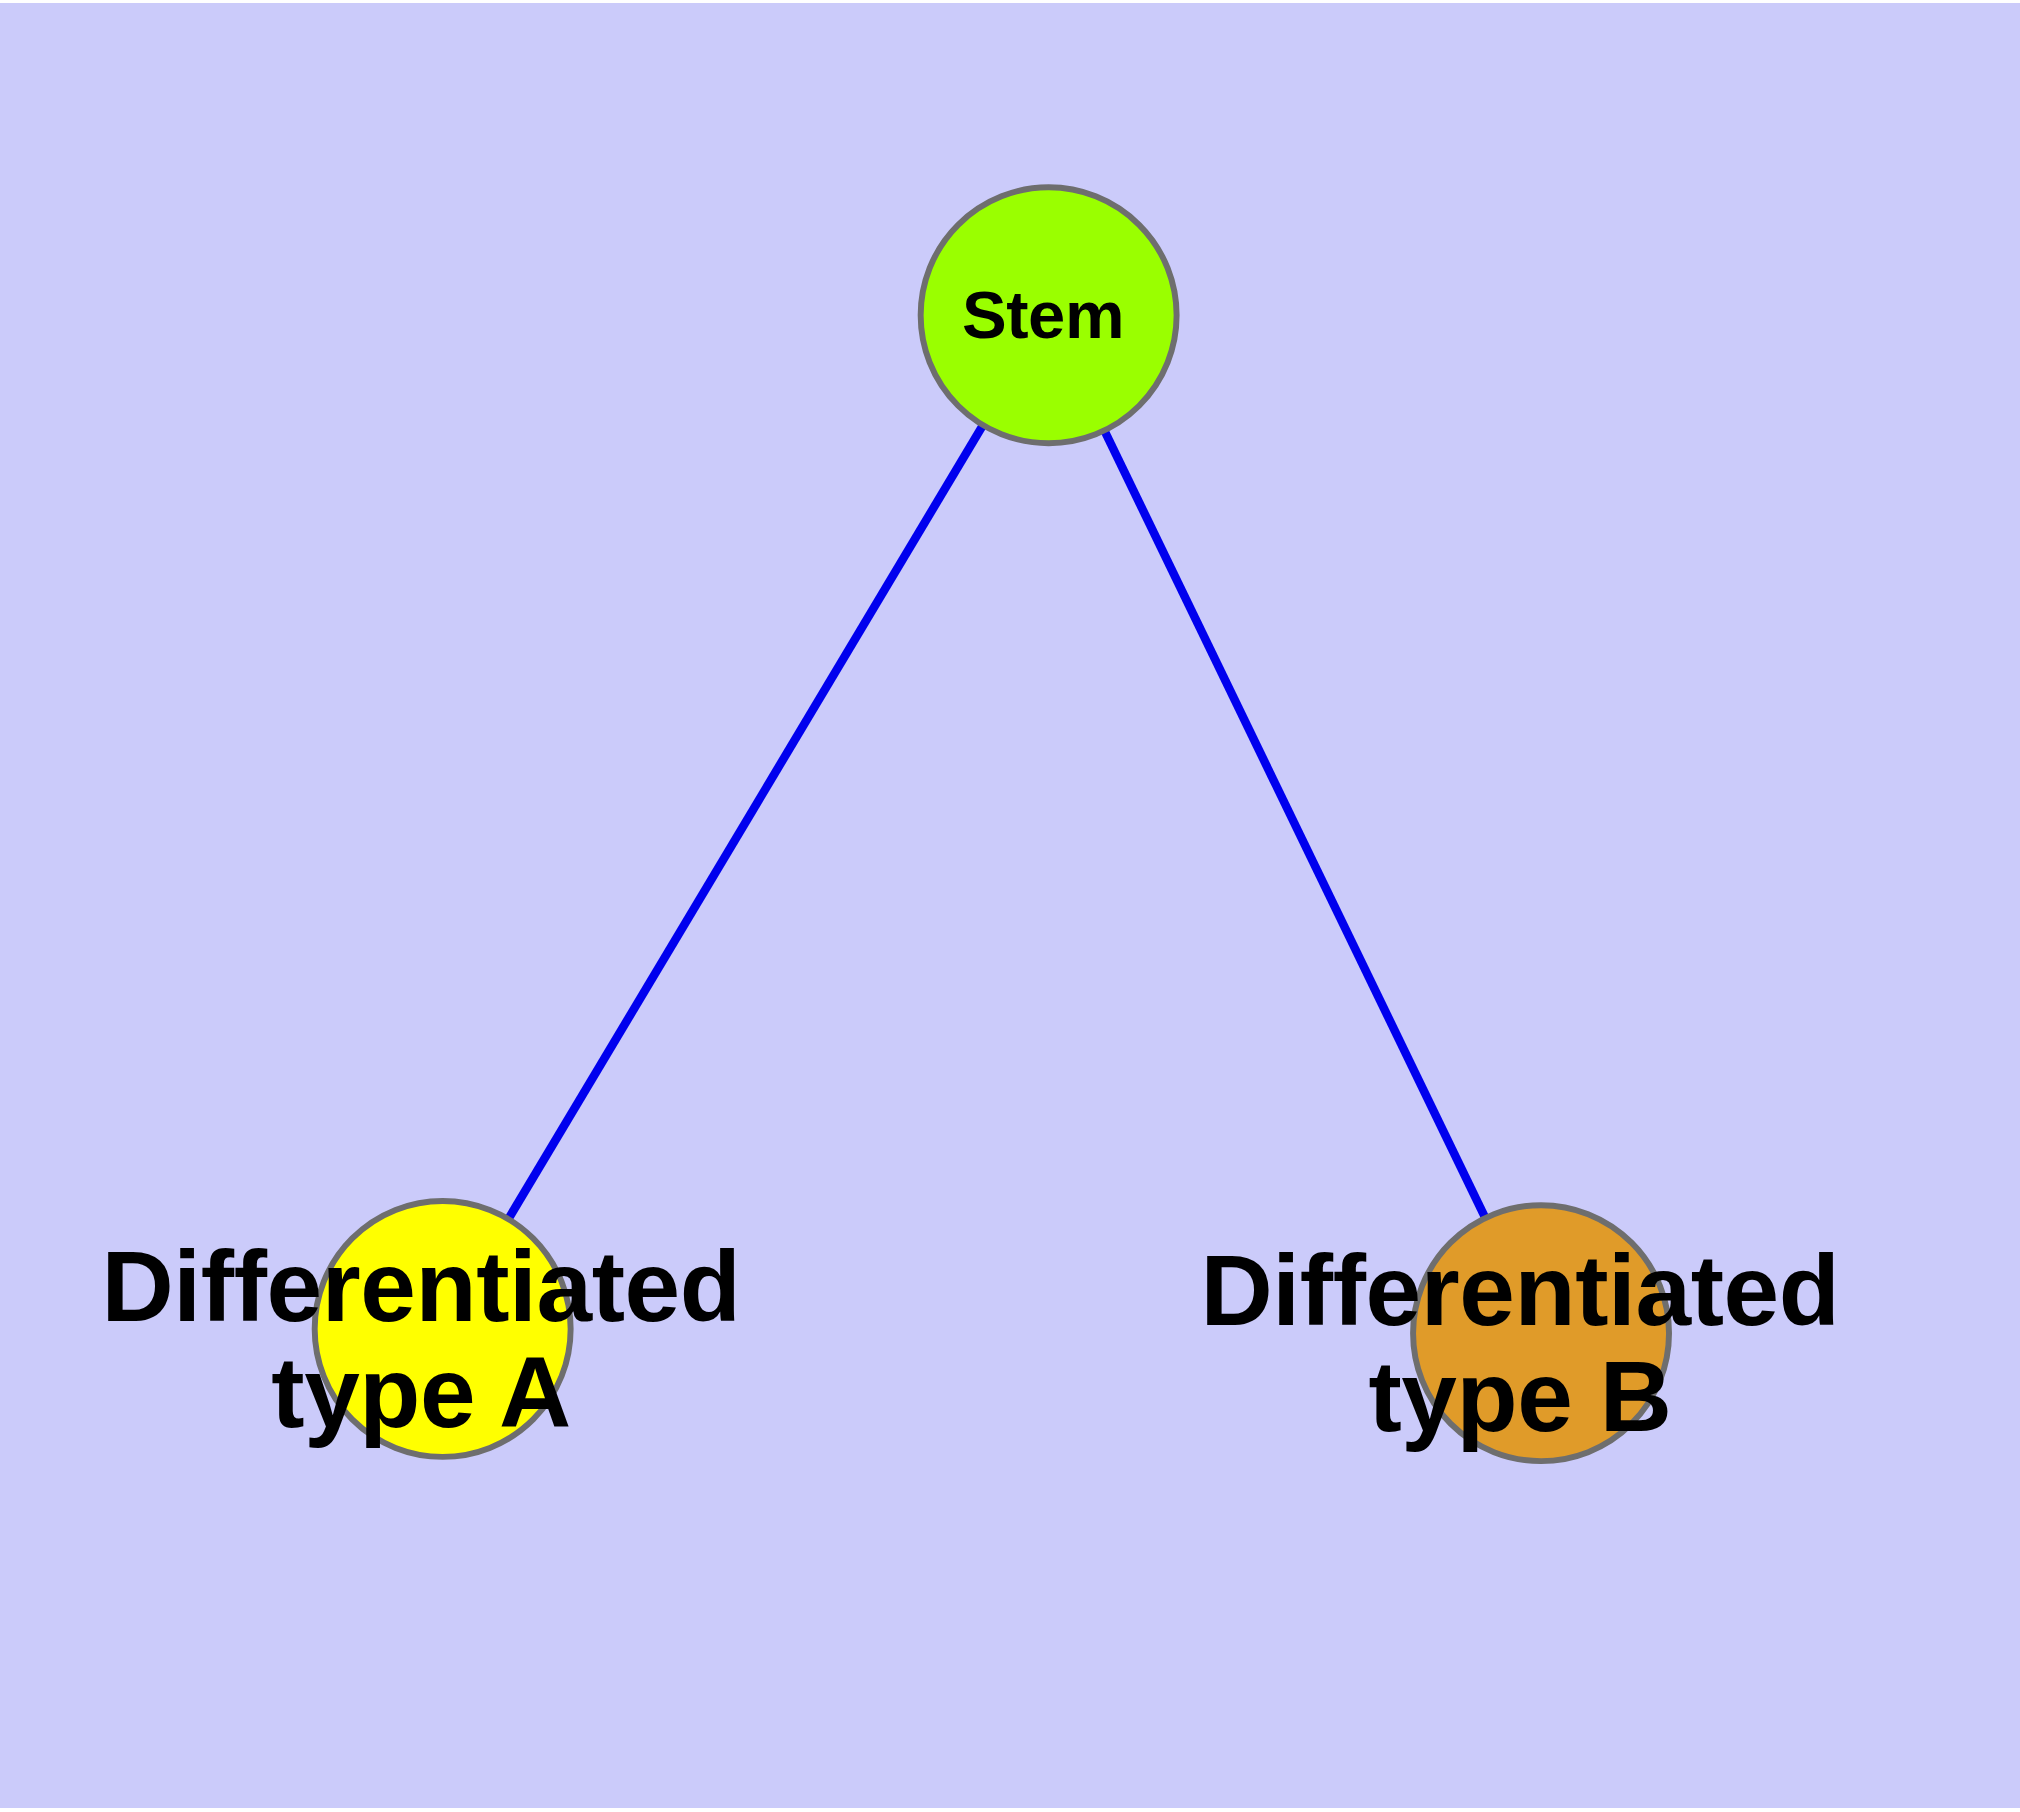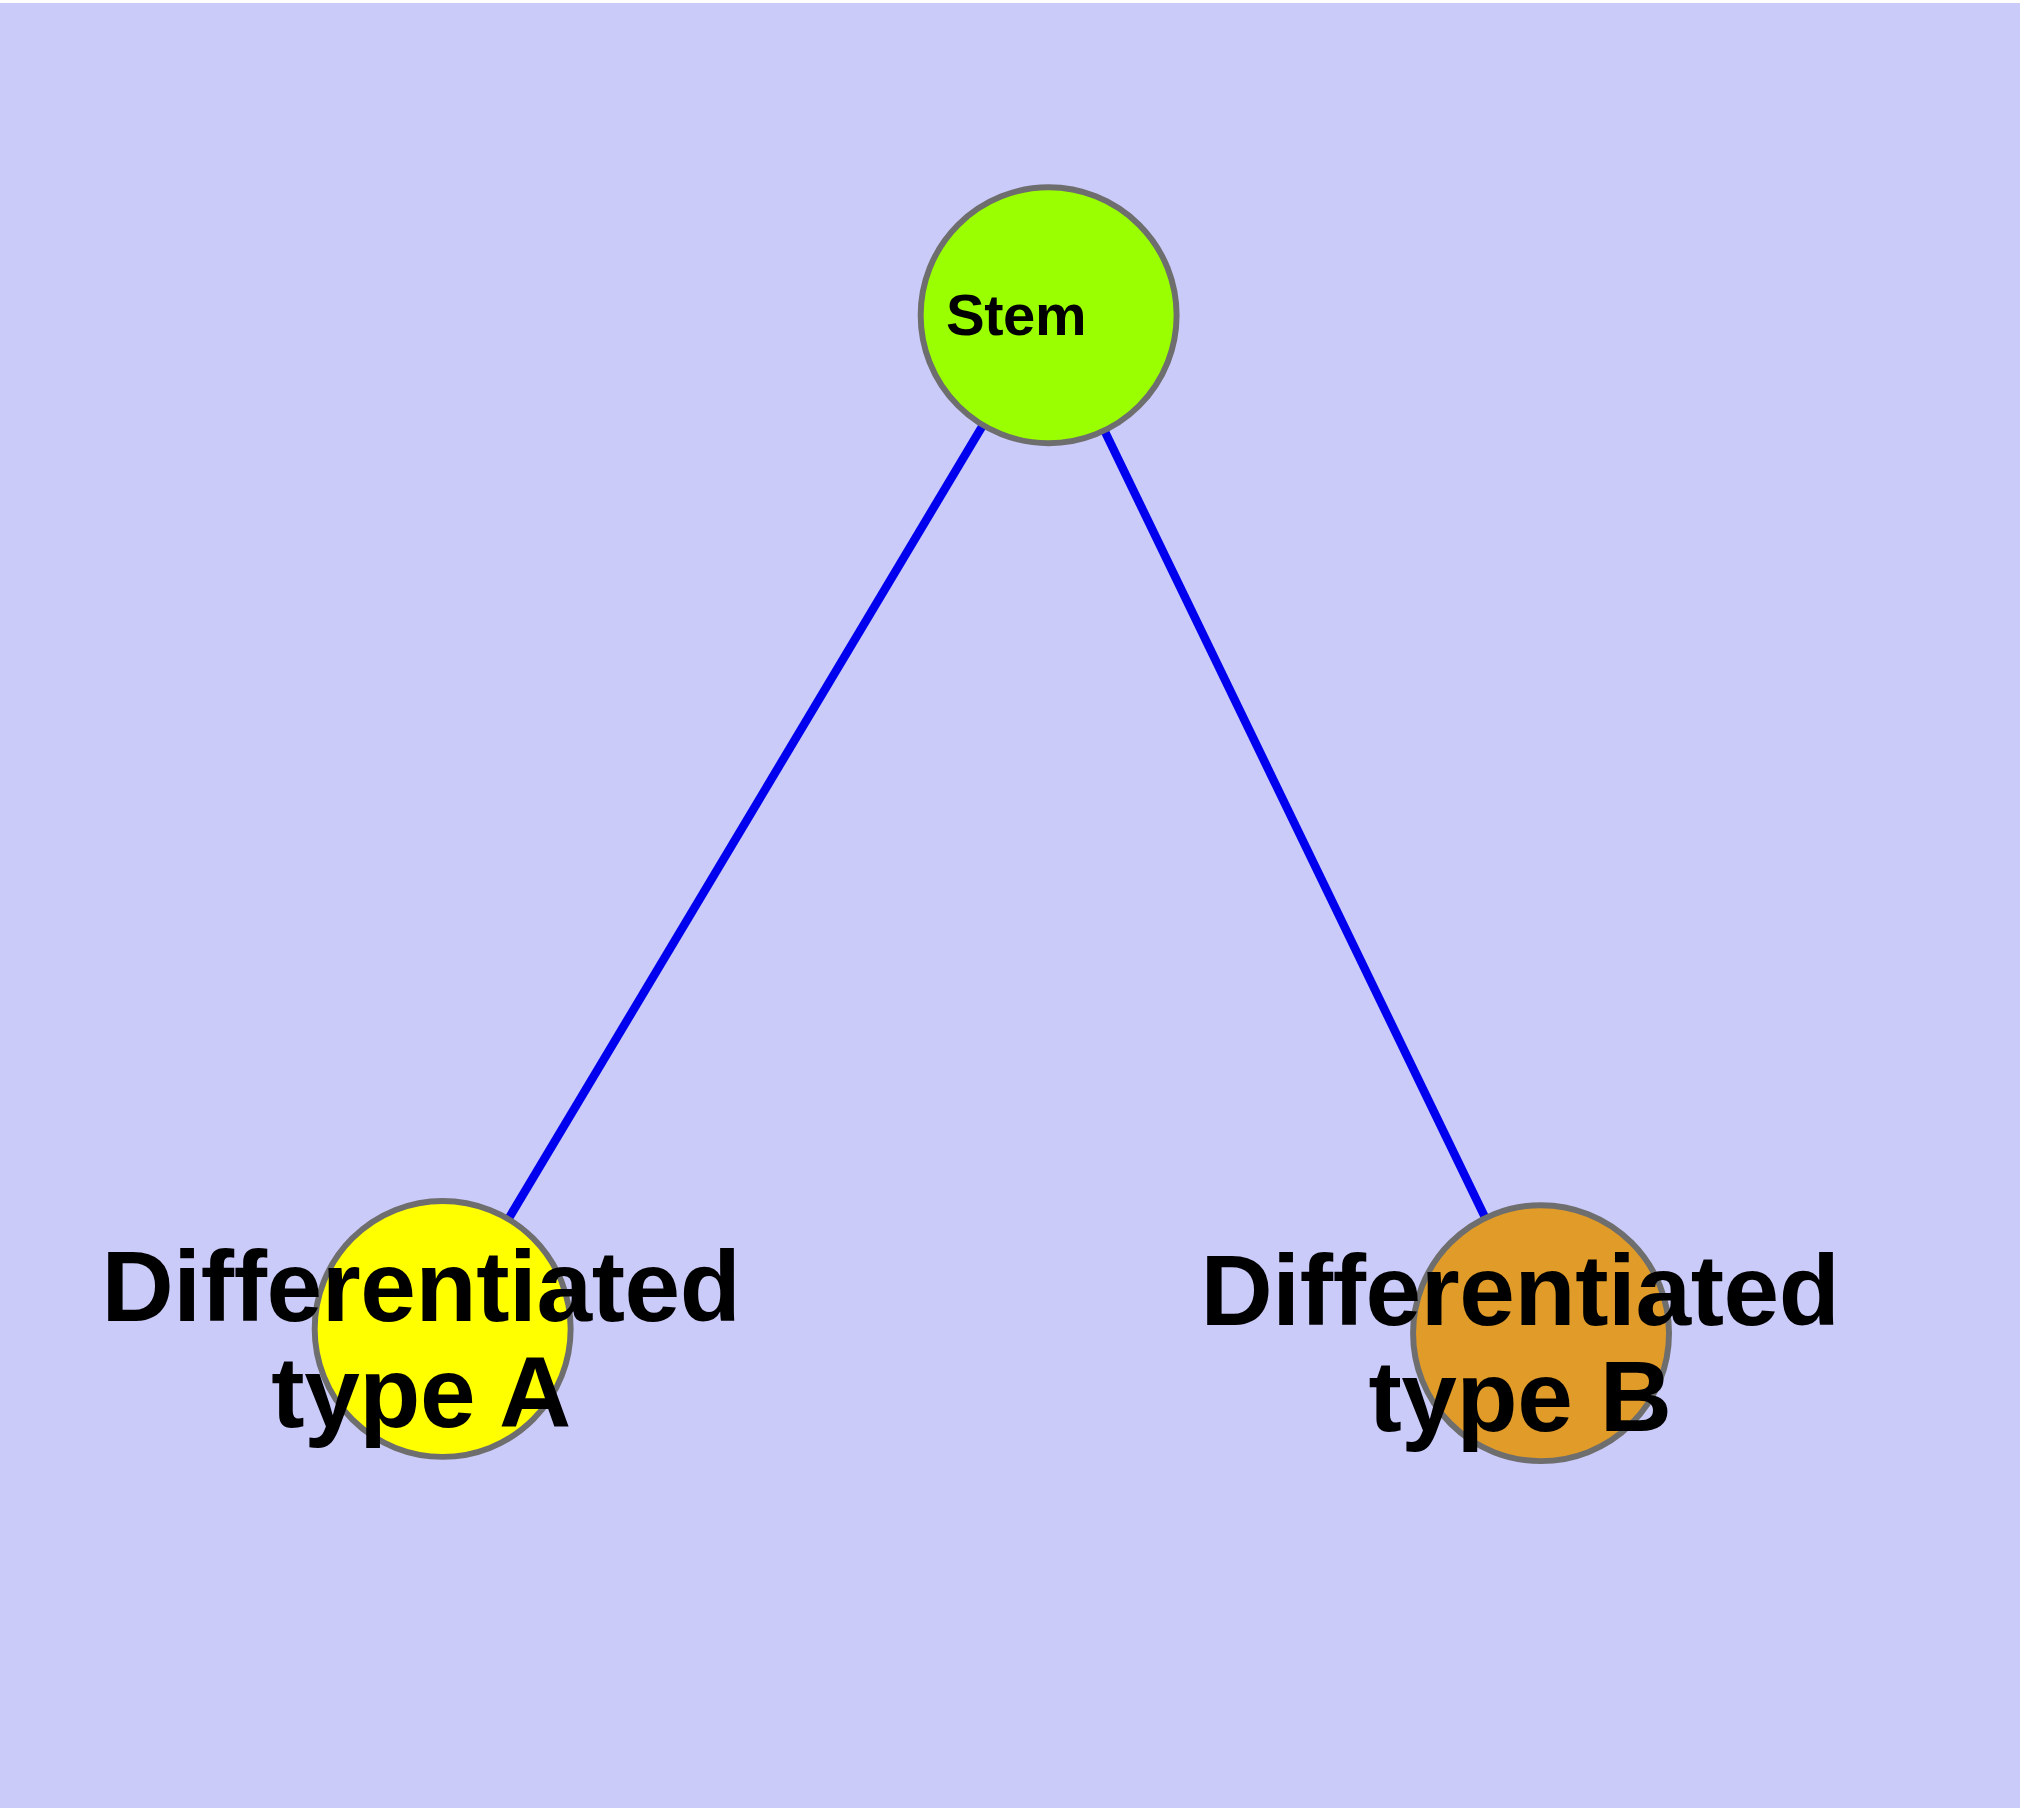--- a/index.html
+++ b/index.html
@@ -42,22 +42,22 @@
     position: absolute;
     color: #000000;
     font-weight: bold;
     text-align: center;
     line-height: 1.06;
     white-space: pre;
     pointer-events: none;
     letter-spacing: -0.4px;
   }
   #label-stem {
-    font-size: 58px;
-    left: 1016px;
+    font-size: 67px;
+    left: 1043px;
     top: 315px;
     transform: translate(-50%, -50%);
   }
   #label-type-a {
     font-size: 100px;
     left: 421px;
     top: 1339px;
     transform: translate(-50%, -50%);
   }
   #label-type-b {

